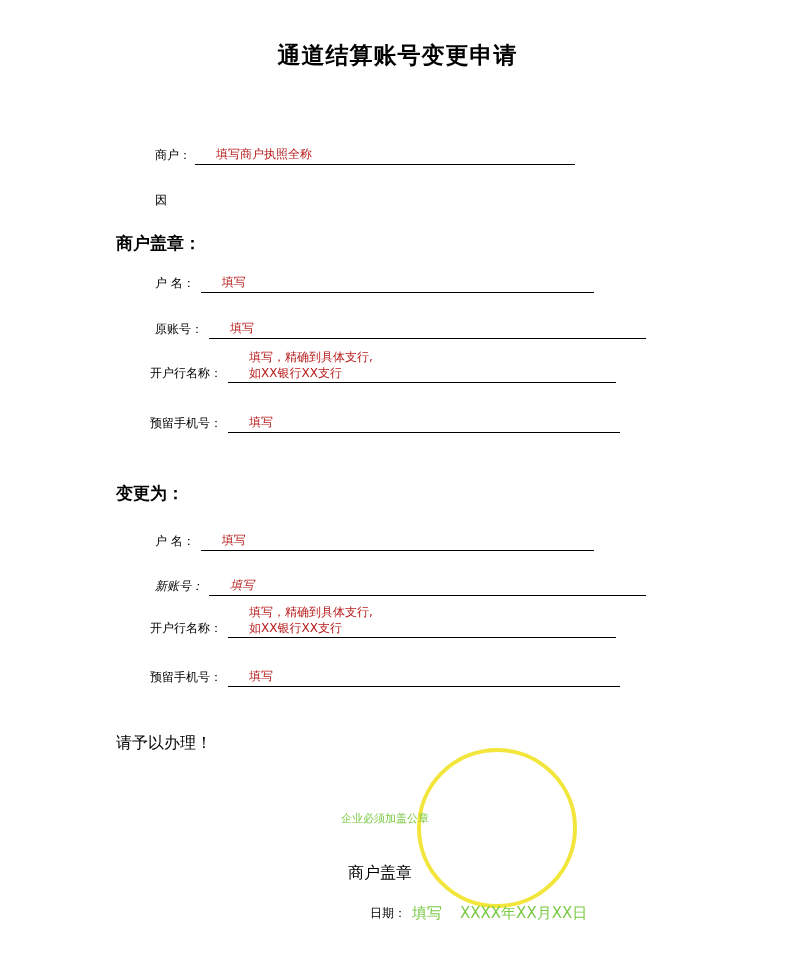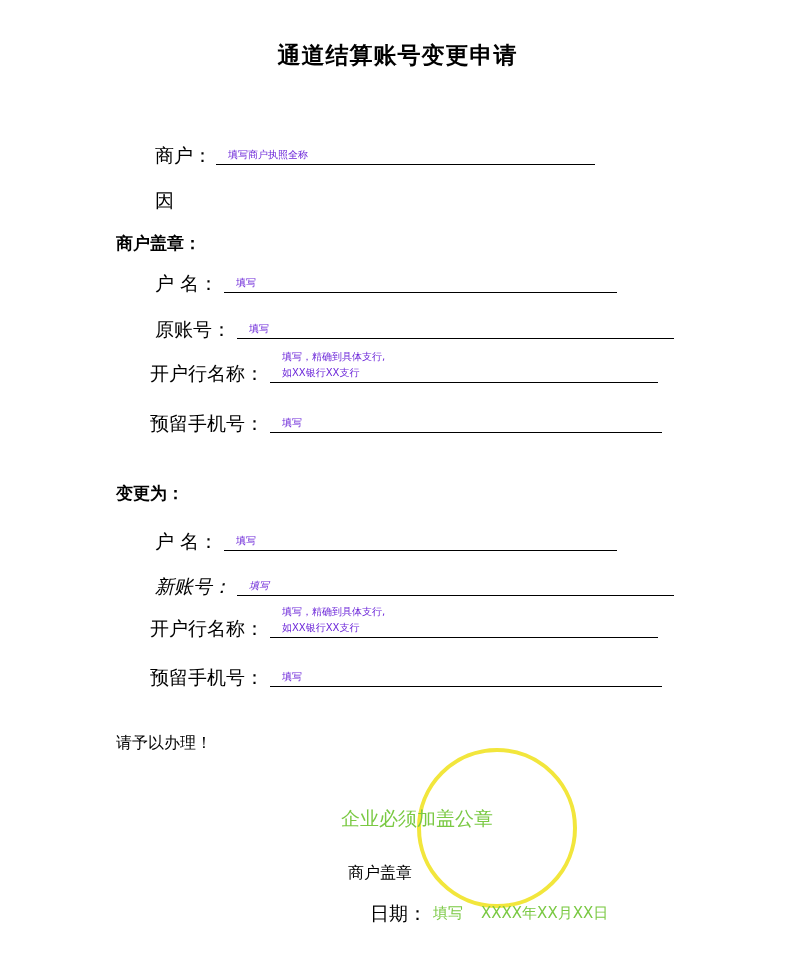--- a/index.html
+++ b/index.html
@@ -32,61 +32,61 @@
     font-family: "DejaVu Serif", "Liberation Serif", serif;
   }
 
   
   .row {
     position: absolute;
     display: flex;
     align-items: flex-end;
   }
   .lbl {
-    font-size: 19px;
+    font-size: 12px;
     white-space: nowrap;
     line-height: 20px;
     font-family: "DejaVu Serif", "Liberation Serif", serif;
   }
   .section-title {
     position: absolute;
     font-size: 17px;
     font-weight: bold;
     font-family: "DejaVu Serif", "Liberation Serif", serif;
     white-space: nowrap;
   }
   .fill {
     position: relative;
     border-bottom: 1.5px solid #000000;
     height: 20px;
   }
   .hint {
     position: absolute;
-    left: 12px;
+    left: 21px;
     bottom: 2px;
-    color: #6d28d9;
-    font-size: 10px;
+    color: #b91c1c;
+    font-size: 12px;
     line-height: 15px;
     white-space: nowrap;
     font-family: "DejaVu Sans", "Liberation Sans", sans-serif;
   }
   .hint.two-line {
     bottom: 1px;
     line-height: 16px;
   }
   .plain-text {
     position: absolute;
     font-size: 16px;
     white-space: nowrap;
     font-family: "DejaVu Serif", "Liberation Serif", serif;
   }
   .green-note {
     position: absolute;
     color: #7ac943;
-    font-size: 19px;
+    font-size: 11px;
     line-height: 19px;
     white-space: nowrap;
     font-family: "DejaVu Sans", "Liberation Sans", sans-serif;
   }
   .stamp-circle {
     position: absolute;
     border: 4px solid #f2e63c;
     border-radius: 50%;
     box-sizing: border-box;
   }

